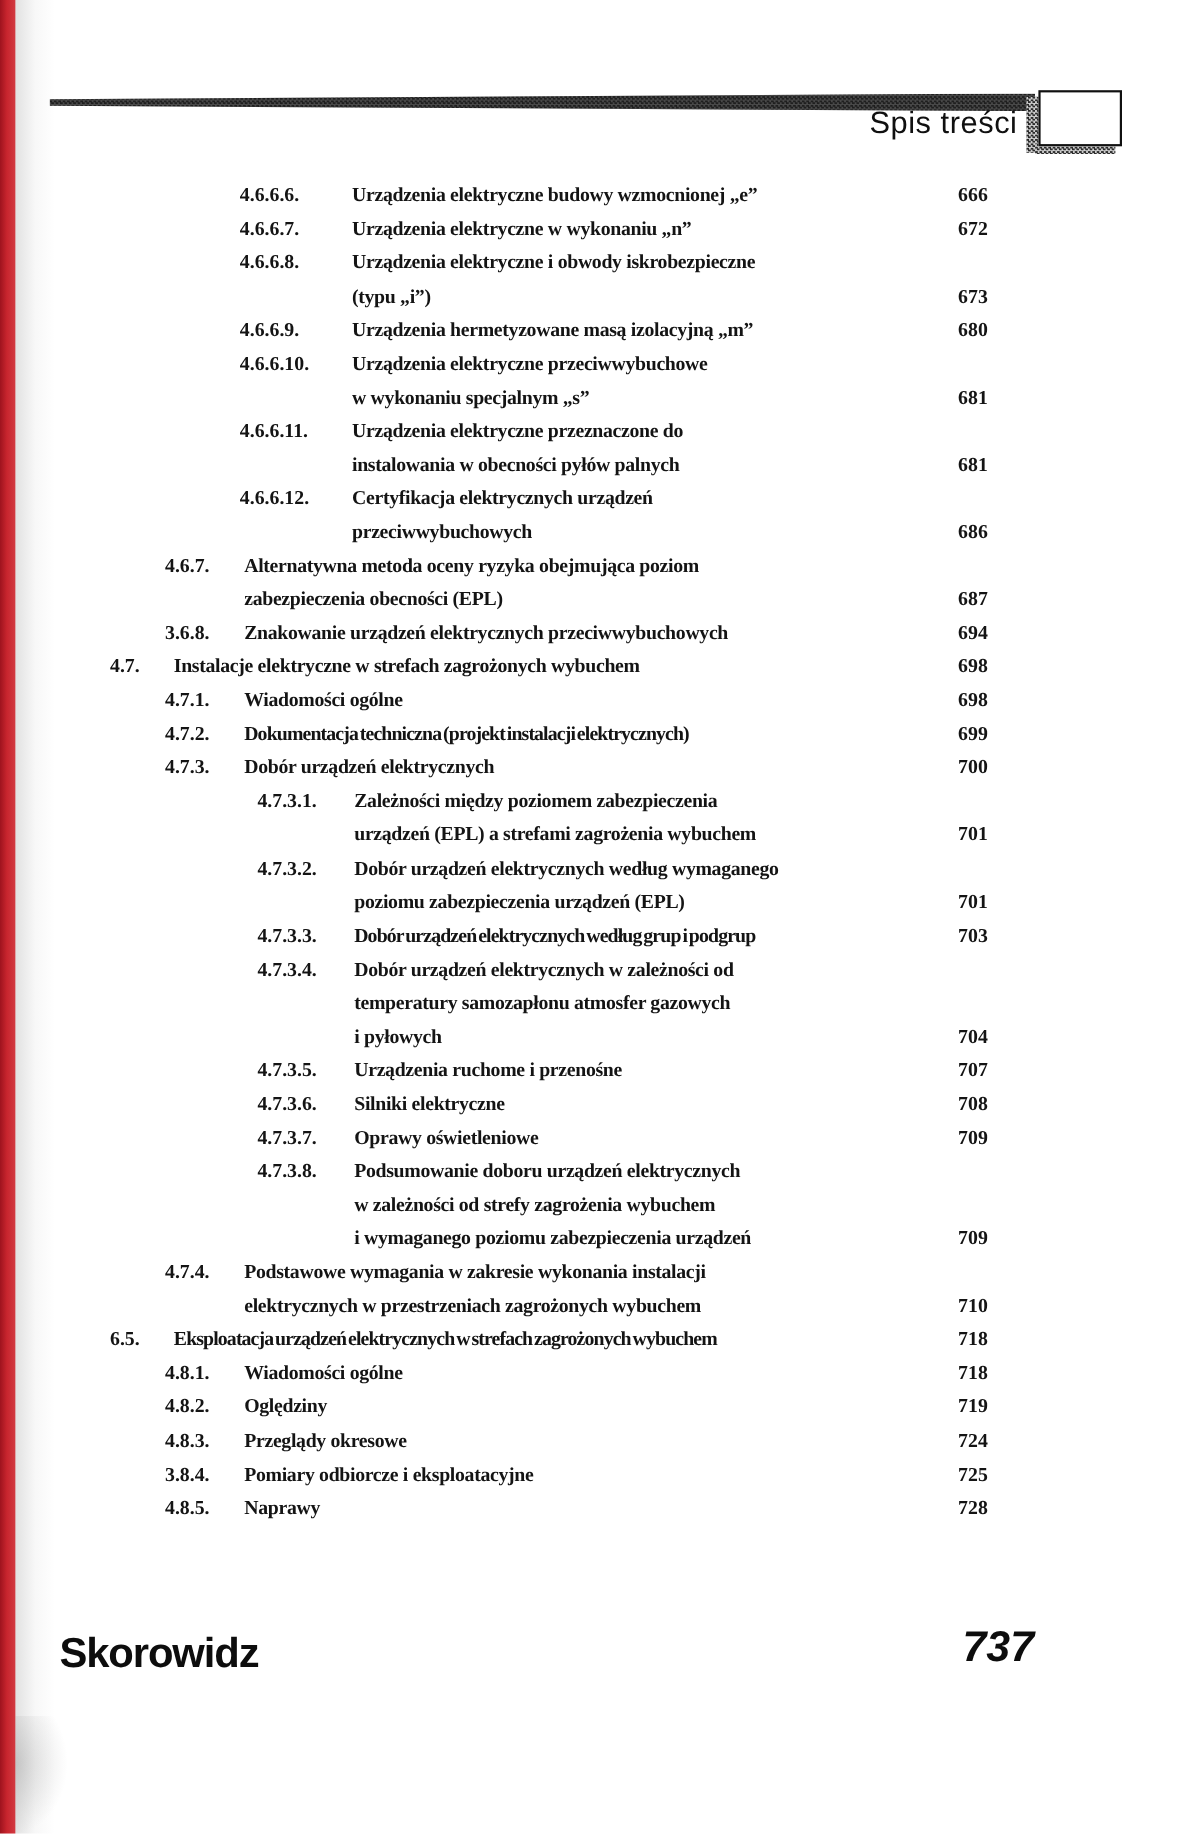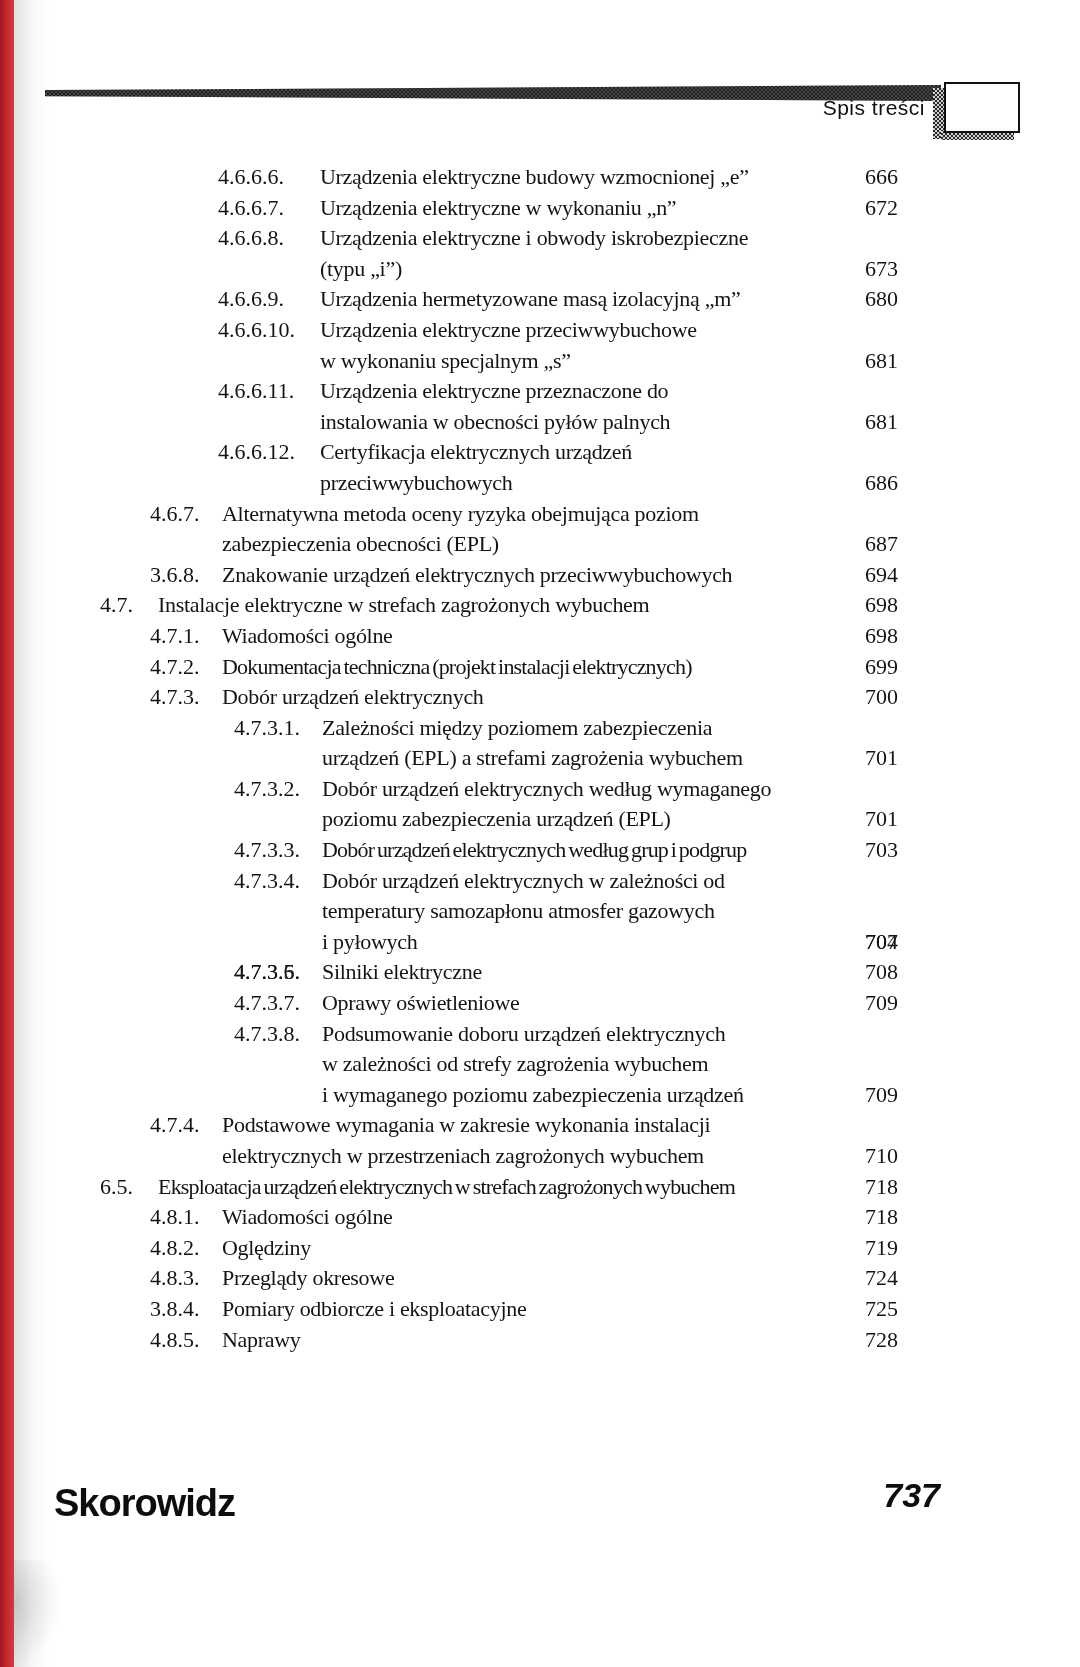--- a/index.html
+++ b/index.html
@@ -16,43 +16,43 @@
   .corner-smudge{position:absolute;left:14px;top:1560px;width:48px;height:107px;
     background:radial-gradient(ellipse at 0% 40%,rgba(90,90,90,.22),rgba(255,255,255,0) 70%);}
 
   
   .halftone{background-image:repeating-conic-gradient(#2b2b2b 0% 25%, #cfcfcf 0% 50%);background-size:4px 4px;}
   .rule{position:absolute;left:45px;top:85px;width:896px;height:16px;background:#1b1b1b;
     clip-path:polygon(0 32%,100% 0,100% 100%,0 70%);}
   .rule-dither{position:absolute;left:45px;top:85px;width:896px;height:16px;opacity:.25;
     clip-path:polygon(0 32%,100% 0,100% 100%,0 70%);}
   .page-title{position:absolute;right:155px;top:96px;
-    font-family:"Liberation Sans", sans-serif;font-size:21px;font-weight:400;letter-spacing:.5px;color:#101010;}
+    font-family:"Liberation Sans", sans-serif;font-size:28px;font-weight:400;letter-spacing:.5px;color:#101010;}
   .strip-v{position:absolute;left:933px;top:88px;width:12px;height:51px;}
   .strip-h{position:absolute;left:941px;top:131px;width:73px;height:9px;}
   .corner-box{position:absolute;left:944px;top:82px;width:72px;height:47px;background:#ffffff;border:2px solid #101010;}
 
   
-  .toc{position:absolute;left:0;top:162px;width:1080px;font-size:22px;line-height:30.6px;}
+  .toc{position:absolute;left:0;top:162px;width:1080px;font-size:18px;line-height:30.6px;font-weight:bold;}
   .entry{position:relative;}
   .entry .num{position:absolute;top:0;white-space:pre;}
   .entry .text{display:block;white-space:pre;letter-spacing:-0.3px;}
   .entry .page{position:absolute;right:182px;bottom:0;text-align:right;}
   .l2 .num{left:100px}  .l2 .text{margin-left:158px}
   .l3 .num{left:150px}  .l3 .text{margin-left:222px}
   .l4a .num{left:218px} .l4a .text{margin-left:320px}
   .l4b .num{left:234px} .l4b .text{margin-left:322px}
   .l0 .text{margin-left:103px}
   .tight .text{letter-spacing:-0.8px;word-spacing:-2px;}
 
   
   .index-label{position:absolute;left:54px;top:1482px;
     font-family:"Liberation Sans", sans-serif;font-size:38px;font-weight:700;letter-spacing:-1px;color:#0d0d0d;}
   .index-page{position:absolute;right:140px;top:1476px;
-    font-family:"Liberation Sans", sans-serif;font-size:34px;font-weight:700;font-style:italic;color:#0d0d0d;}
+    font-family:"Liberation Sans", sans-serif;font-size:39px;font-weight:700;font-style:italic;color:#0d0d0d;}
 </style>
 </head>
 <body>
 
 <div class="red-spine"></div>
 <div class="edge-shade"></div>
 <div class="corner-smudge"></div>
 
 <div>
   <div class="rule"></div>
@@ -153,20 +153,21 @@
   </div>
     <div class="entry l4b">
     <span class="num">4.7.3.4.</span>
     <span class="text">Dobór urządzeń elektrycznych w zależności od
 temperatury samozapłonu atmosfer gazowych
 i pyłowych</span>
     <span class="page">704</span>
   </div>
     <div class="entry l4b">
     <span class="num">4.7.3.5.</span>
+    <span class="text">Urządzenia ruchome i przenośne</span>
     <span class="page">707</span>
   </div>
     <div class="entry l4b">
     <span class="num">4.7.3.6.</span>
     <span class="text">Silniki elektryczne</span>
     <span class="page">708</span>
   </div>
     <div class="entry l4b">
     <span class="num">4.7.3.7.</span>
     <span class="text">Oprawy oświetleniowe</span>

